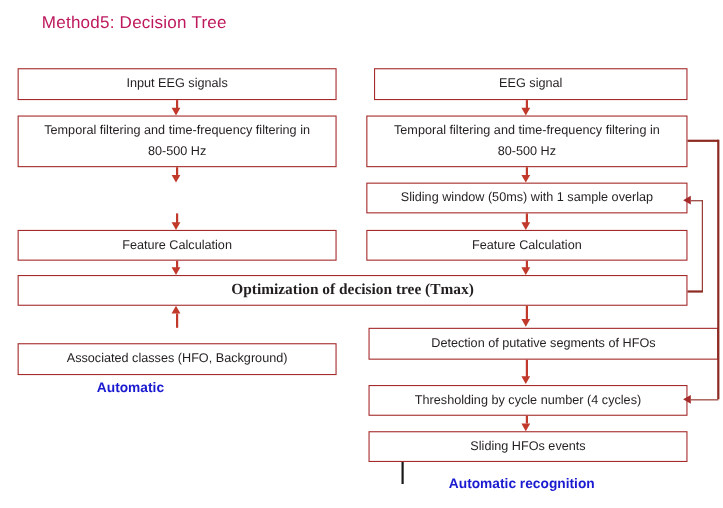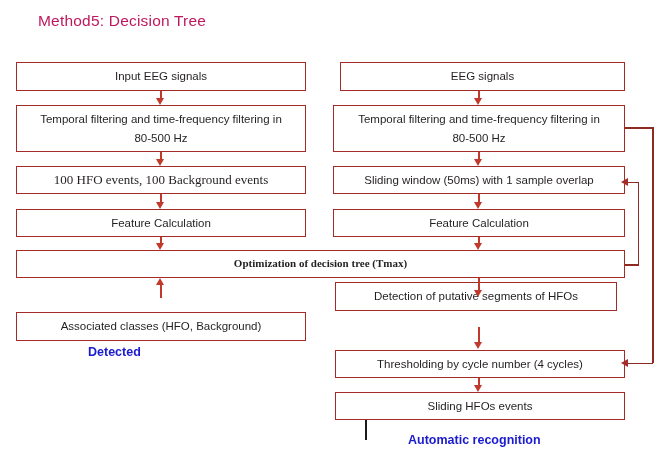--- a/index.html
+++ b/index.html
@@ -41,21 +41,21 @@
     padding: 2px 22px;
   }
   .box.two-line { line-height: 1.6; }
 
   .serif {
     font-family: "Liberation Serif", serif;
     font-size: 13px;
   }
   .serif-bold {
     font-family: "Liberation Serif", serif;
-    font-size: 11px;
+    font-size: 14px;
     font-weight: bold;
   }
 
   
   .vline {
     position: absolute;
     width: 1.6px;
     background: #c0392b;
   }
   .loopline {
@@ -110,54 +110,51 @@
 
   <div class="box" style="left:16px; top:62px; width:290px; height:29px;">
     <span>Input EEG signals</span>
   </div>
 
   <div class="box two-line" style="left:16px; top:105px; width:290px; height:47px; flex-direction:column;">
     <span>Temporal filtering and time-frequency filtering in</span>
     <span>80-500 Hz</span>
   </div>
 
-  <div class="box serif" style="left:16px; top:166px; width:290px; height:28px;">
-    <span>100 HFO events, 100 Background events</span>
-  </div>
 
   <div class="box" style="left:16px; top:209px; width:290px; height:28px;">
     <span>Feature Calculation</span>
   </div>
 
   <div class="box" style="left:16px; top:312px; width:290px; height:29px;">
     <span>Associated classes (HFO, Background)</span>
   </div>
 
   <div class="box serif-bold" style="left:16px; top:250px; width:609px; height:28px;">
     <span>Optimization  of decision tree (Tmax)</span>
   </div>
 
   <div class="box" style="left:340px; top:62px; width:285px; height:29px;">
-    <span>EEG signals</span>
+    <span>EEG signal</span>
   </div>
 
   <div class="box two-line" style="left:333px; top:105px; width:292px; height:47px; flex-direction:column;">
     <span>Temporal filtering and time-frequency filtering in</span>
     <span>80-500 Hz</span>
   </div>
 
   <div class="box" style="left:333px; top:166px; width:292px; height:28px;">
     <span>Sliding window (50ms) with 1 sample overlap</span>
   </div>
 
   <div class="box" style="left:333px; top:209px; width:292px; height:28px;">
     <span>Feature Calculation</span>
   </div>
 
-  <div class="box" style="left:335px; top:282px; width:282px; height:29px;">
+  <div class="box" style="left:335px; top:298px; width:318px; height:29px;">
     <span>Detection of putative segments of HFOs</span>
   </div>
 
   <div class="box" style="left:335px; top:350px; width:290px; height:28px;">
     <span>Thresholding by cycle number (4 cycles)</span>
   </div>
 
   <div class="box" style="left:335px; top:392px; width:290px; height:28px;">
     <span>Sliding HFOs events</span>
   </div>
@@ -201,19 +198,19 @@
   <div class="loopline loop-h" style="left:625px; top:264px; width:14px;"></div>
   <div class="loopline loop-v" style="left:637.5px; top:182px; height:83px;"></div>
   <div class="loopline loop-h" style="left:628px; top:181.5px; width:11px;"></div>
   <div class="arrow-left" style="left:621px; top:177.5px;"></div>
 
   <div class="loopline loop-h" style="left:625px; top:127px; width:28px;"></div>
   <div class="loopline loop-v" style="left:652px; top:127px; height:236px;"></div>
   <div class="loopline loop-h" style="left:628px; top:362.5px; width:25px;"></div>
   <div class="arrow-left" style="left:621px; top:358.5px;"></div>
 
-  <div class="phase-label" style="left:88px; top:345px;">Detected</div>
+  <div class="phase-label" style="left:88px; top:345px;">Automatic</div>
 
   <div class="tick-mark" style="left:365px; top:420px; height:20px;"></div>
 
   <div class="phase-label" style="left:408px; top:433px;">Automatic recognition</div>
 
 </div>
 
 </body></html>

